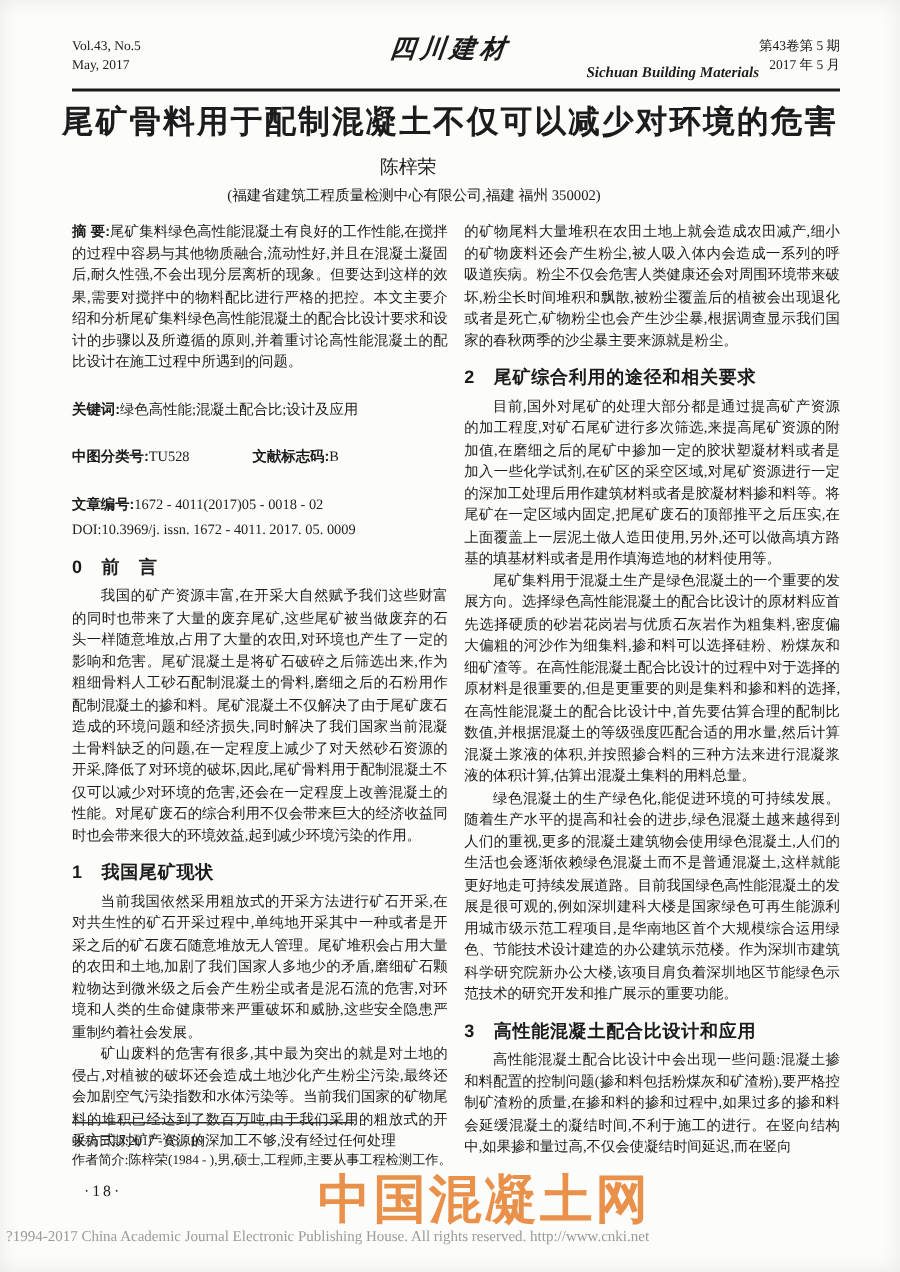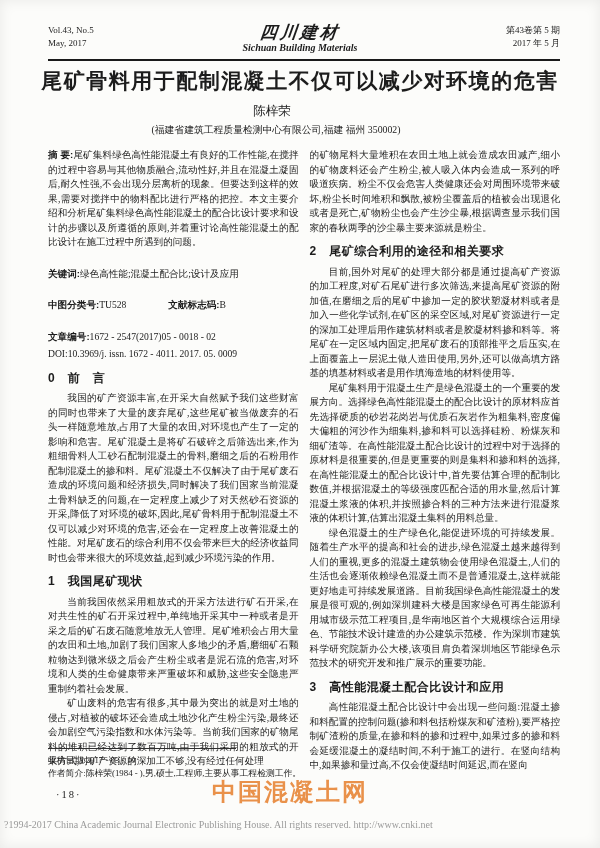--- a/index.html
+++ b/index.html
@@ -8,42 +8,42 @@
     background:#fcfcfa;color:#1c1c1c;overflow:hidden;
     font-family:"Liberation Serif",serif;
     box-shadow:inset 0 0 14px rgba(0,0,0,.08);
   }
   
   .hdr{position:absolute;top:24px;left:48px;width:512px;display:flex;justify-content:space-between;align-items:flex-start;}
   .hdr-left,.hdr-right{font-size:9px;line-height:13px;white-space:nowrap;}
   .hdr-right{text-align:right;}
   .hdr-center{text-align:center;flex:1;}
   .logo-cn{font-family:"Liberation Sans",sans-serif;font-weight:bold;font-style:italic;font-size:17px;line-height:17px;letter-spacing:3px;transform:skewX(-6deg);display:inline-block;}
-  .logo-en{font-size:10px;font-style:italic;font-weight:bold;line-height:12px;border-bottom:0;}
+  .logo-en{font-size:10px;font-style:italic;font-weight:bold;line-height:12px;border-bottom:0;text-align:right;}
   .hdr-rule{position:absolute;top:59px;left:48px;width:512px;border-top:2.4px solid #1a1a1a;}
   
   .title{position:absolute;top:67px;left:0;width:600px;text-align:center;
     font-family:"Liberation Sans",sans-serif;font-weight:bold;font-size:21px;letter-spacing:1.5px;}
   .author{position:absolute;top:103px;left:0;width:544px;text-align:center;font-size:12.5px;}
   .affil{position:absolute;top:124px;left:0;width:552px;text-align:center;font-size:9.8px;}
   
   .cols{position:absolute;top:148px;left:48px;width:512px;display:flex;gap:11px;}
   .col{flex:1;font-size:9.6px;line-height:14.5px;text-align:justify;}
   .lbl{font-family:"Liberation Sans",sans-serif;font-weight:bold;}
   .meta-line{margin-top:17px;}
   .doi{margin-top:3px;}
   h2.sec{font-family:"Liberation Sans",sans-serif;font-weight:bold;font-size:12px;margin:9px 0 6px;letter-spacing:.5px;}
   p.body{margin:0;text-indent:2em;}
   p.cont{margin:0;text-indent:0;}
   
   .footnote{position:absolute;left:48px;top:748px;width:258px;font-size:8.8px;line-height:12.5px;}
   .fn-rule{width:188px;border-top:1px solid #2e2e2e;margin-bottom:5px;}
   .pagenum{position:absolute;left:56px;top:789px;font-size:10.5px;letter-spacing:2px;}
   .watermark{position:absolute;left:212px;top:776px;font-family:"Liberation Sans",sans-serif;
-    font-weight:bold;font-size:24px;letter-spacing:2px;color:#e8883c;opacity:.92;white-space:nowrap;}
+    font-weight:bold;font-size:35px;letter-spacing:2px;color:#e8883c;opacity:.92;white-space:nowrap;}
   .copyright{position:absolute;left:4px;top:819px;width:592px;font-size:10px;color:#9a9a9a;white-space:nowrap;}
 </style>
 </head>
 <body>
 
 <div class="page">
 
   <div class="hdr">
     <div class="hdr-left">
       <div>Vol.43, No.5</div>
@@ -63,21 +63,21 @@
   <div class="title">尾矿骨料用于配制混凝土不仅可以减少对环境的危害</div>
   <div class="author">陈梓荣</div>
   <div class="affil">(福建省建筑工程质量检测中心有限公司,福建  福州  350002)</div>
 
   <div class="cols">
 
     <div class="col">
       <div><span class="lbl">摘  要:</span><span>尾矿集料绿色高性能混凝土有良好的工作性能,在搅拌的过程中容易与其他物质融合,流动性好,并且在混凝土凝固后,耐久性强,不会出现分层离析的现象。但要达到这样的效果,需要对搅拌中的物料配比进行严格的把控。本文主要介绍和分析尾矿集料绿色高性能混凝土的配合比设计要求和设计的步骤以及所遵循的原则,并着重讨论高性能混凝土的配比设计在施工过程中所遇到的问题。</span></div>
       <div class="meta-line"><span class="lbl">关键词:</span><span>绿色高性能;混凝土配合比;设计及应用</span></div>
       <div class="meta-line"><span class="lbl">中图分类号:</span><span>TU528</span><span style="display:inline-block;width:42px;"></span><span class="lbl">文献标志码:</span><span>B</span></div>
-      <div class="meta-line"><span class="lbl">文章编号:</span><span>1672 - 2547(2017)05 - 0018 - 02</span></div>
+      <div class="meta-line"><span class="lbl">文章编号:</span><span>1672 - 4011(2017)05 - 0018 - 02</span></div>
       <div class="doi">DOI:10.3969/j. issn. 1672 - 4011. 2017. 05. 0009</div>
 
       <h2 class="sec">0　前　言</h2>
       <p class="body">我国的矿产资源丰富,在开采大自然赋予我们这些财富的同时也带来了大量的废弃尾矿,这些尾矿被当做废弃的石头一样随意堆放,占用了大量的农田,对环境也产生了一定的影响和危害。尾矿混凝土是将矿石破碎之后筛选出来,作为粗细骨料人工砂石配制混凝土的骨料,磨细之后的石粉用作配制混凝土的掺和料。尾矿混凝土不仅解决了由于尾矿废石造成的环境问题和经济损失,同时解决了我们国家当前混凝土骨料缺乏的问题,在一定程度上减少了对天然砂石资源的开采,降低了对环境的破坏,因此,尾矿骨料用于配制混凝土不仅可以减少对环境的危害,还会在一定程度上改善混凝土的性能。对尾矿废石的综合利用不仅会带来巨大的经济收益同时也会带来很大的环境效益,起到减少环境污染的作用。</p>
 
       <h2 class="sec">1　我国尾矿现状</h2>
       <p class="body">当前我国依然采用粗放式的开采方法进行矿石开采,在对共生性的矿石开采过程中,单纯地开采其中一种或者是开采之后的矿石废石随意堆放无人管理。尾矿堆积会占用大量的农田和土地,加剧了我们国家人多地少的矛盾,磨细矿石颗粒物达到微米级之后会产生粉尘或者是泥石流的危害,对环境和人类的生命健康带来严重破坏和威胁,这些安全隐患严重制约着社会发展。</p>
       <p class="body">矿山废料的危害有很多,其中最为突出的就是对土地的侵占,对植被的破坏还会造成土地沙化产生粉尘污染,最终还会加剧空气污染指数和水体污染等。当前我们国家的矿物尾料的堆积已经达到了数百万吨,由于我们采用的粗放式的开采方式,对矿产资源的深加工不够,没有经过任何处理</p>
     </div>
 

